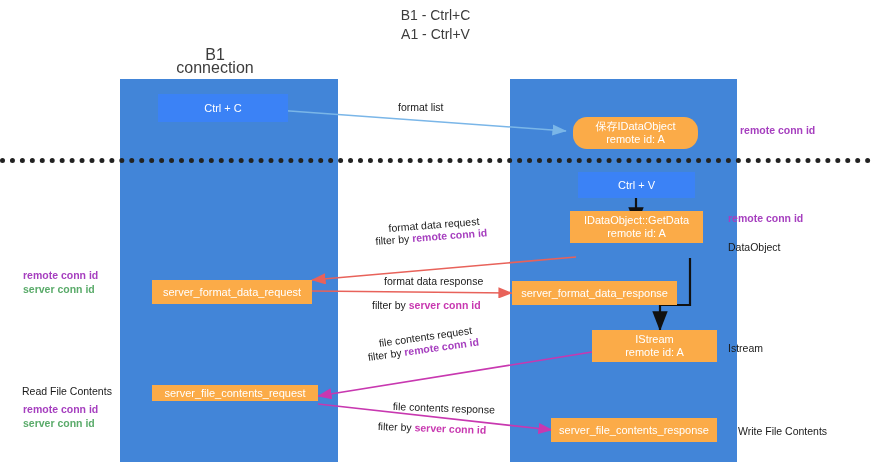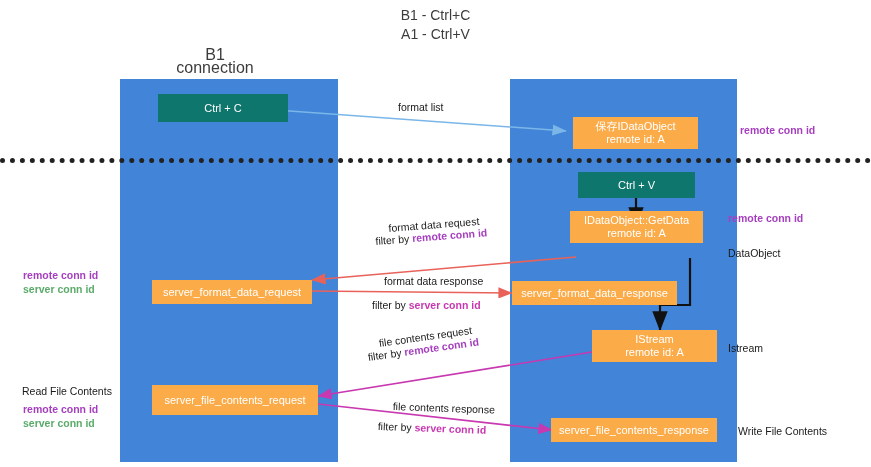--- a/index.html
+++ b/index.html
@@ -10,21 +10,21 @@
   }
   #stage{position:absolute;left:0;top:0;width:871px;height:467px;}
   svg.layer{position:absolute;left:0;top:0;width:871px;height:467px;pointer-events:none;}
   .lane{position:absolute;background:#4285d8;}
   .lane-head{position:absolute;text-align:center;color:#3c3c3c;font-size:16px;line-height:13px;}
   .title{position:absolute;left:0;top:6px;width:871px;text-align:center;
          color:#3c3c3c;font-size:14px;line-height:19px;}
   .box{position:absolute;display:flex;flex-direction:column;align-items:center;
        justify-content:center;color:#ffffff;font-size:11px;line-height:13px;
        text-align:center;box-sizing:border-box;padding:2px 4px;}
-  .box.green{background:#0f766e;}
+  .box.green{background:#3b82f6;}
   .box.orange{background:#fbab48;}
   .lbl{position:absolute;font-size:10.5px;line-height:13px;color:#1a1a1a;white-space:nowrap;}
   .lbl.rot{transform-origin:left top;}
   .purple{color:#a63fbf;font-weight:bold;}
   .magenta{color:#c838b0;font-weight:bold;}
   .green-t{color:#5aab6a;font-weight:bold;}
   .side{position:absolute;font-size:10.5px;line-height:14px;white-space:nowrap;}
   .side.plain{color:#1a1a1a;}
   .dashline{position:absolute;left:0;top:158px;width:871px;height:0;
             border-top:5px dotted #222;}
@@ -77,21 +77,21 @@
 
     <line x1="318" y1="404" x2="552" y2="430" stroke="#c838b0" stroke-width="1.6" marker-end="url(#ar-mag)"></line>
   </svg>
 
   <div class="dashline"></div>
 
   <div class="box green" style="left:158px;top:94px;width:130px;height:28px;">
     <span>Ctrl + C</span>
   </div>
 
-  <div class="box orange" style="left:573px;top:117px;width:125px;height:32px;">
+  <div class="box orange" style="left:573px;top:117px;width:125px;height:32px;border-radius:14px;">
     <span>保存IDataObject</span>
     <span>remote id: A</span>
   </div>
 
   <div class="box green" style="left:578px;top:172px;width:117px;height:26px;">
     <span>Ctrl + V</span>
   </div>
 
   <div class="box orange" style="left:570px;top:211px;width:133px;height:32px;">
     <span>IDataObject::GetData</span>
@@ -104,21 +104,21 @@
 
   <div class="box orange" style="left:512px;top:281px;width:165px;height:24px;">
     <span>server_format_data_response</span>
   </div>
 
   <div class="box orange" style="left:592px;top:330px;width:125px;height:32px;">
     <span>IStream</span>
     <span>remote id: A</span>
   </div>
 
-  <div class="box orange" style="left:152px;top:385px;width:166px;height:30px;">
+  <div class="box orange" style="left:152px;top:385px;width:166px;height:16px;">
     <span>server_file_contents_request</span>
   </div>
 
   <div class="box orange" style="left:551px;top:418px;width:166px;height:24px;">
     <span>server_file_contents_response</span>
   </div>
 
   <div class="lbl" style="left:398px;top:101px;">format list</div>
 
   <div class="lbl rot" style="left:388px;top:222px;transform:rotate(-4.5deg);">format data request</div>
@@ -128,21 +128,21 @@
   <div class="lbl" style="left:372px;top:299px;"><span>filter by </span><span class="magenta">server conn id</span></div>
 
   <div class="lbl rot" style="left:378px;top:337px;transform:rotate(-8deg);">file contents request</div>
   <div class="lbl rot" style="left:367px;top:351px;transform:rotate(-8deg);"><span>filter by </span><span class="purple">remote conn id</span></div>
 
   <div class="lbl rot" style="left:393px;top:400px;transform:rotate(2deg);">file contents response</div>
   <div class="lbl rot" style="left:378px;top:420px;transform:rotate(2deg);"><span>filter by </span><span class="magenta">server conn id</span></div>
 
   <div class="side purple" style="left:740px;top:123px;">remote conn id</div>
   <div class="side purple" style="left:728px;top:211px;">remote conn id</div>
-  <div class="side plain" style="left:728px;top:246px;text-align:center;">DataObject</div>
+  <div class="side plain" style="left:728px;top:240px;text-align:center;">DataObject</div>
   <div class="side plain" style="left:728px;top:341px;">Istream</div>
   <div class="side plain" style="left:738px;top:424px;">Write File Contents</div>
 
   <div class="side purple" style="left:23px;top:268px;">remote conn id</div>
   <div class="side green-t" style="left:23px;top:282px;">server conn id</div>
 
   <div class="side plain" style="left:22px;top:384px;">Read File Contents</div>
   <div class="side purple" style="left:23px;top:402px;">remote conn id</div>
   <div class="side green-t" style="left:23px;top:416px;">server conn id</div>
 

